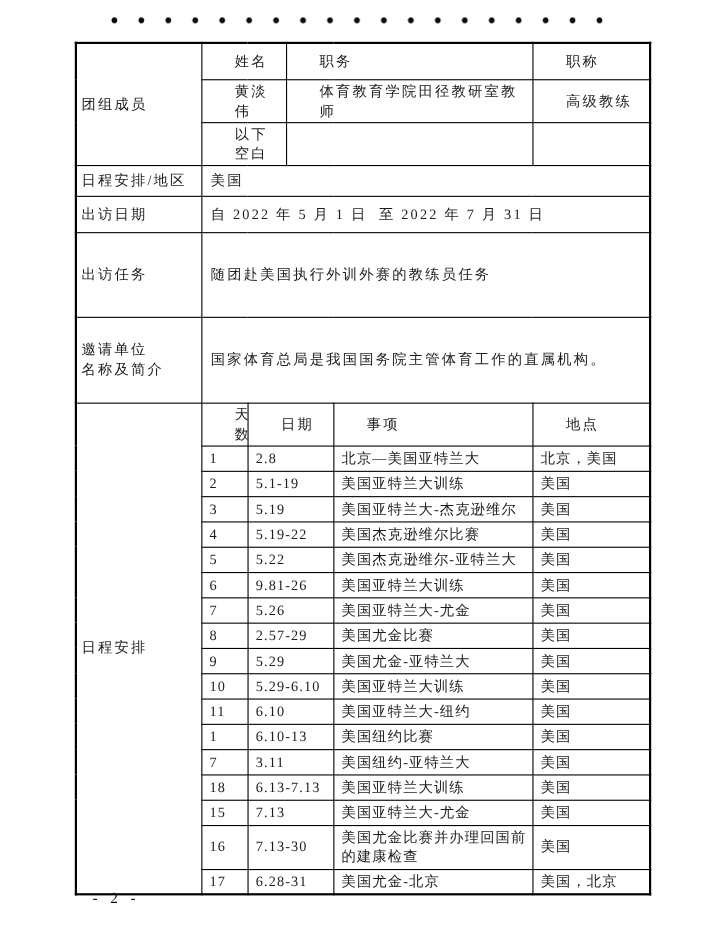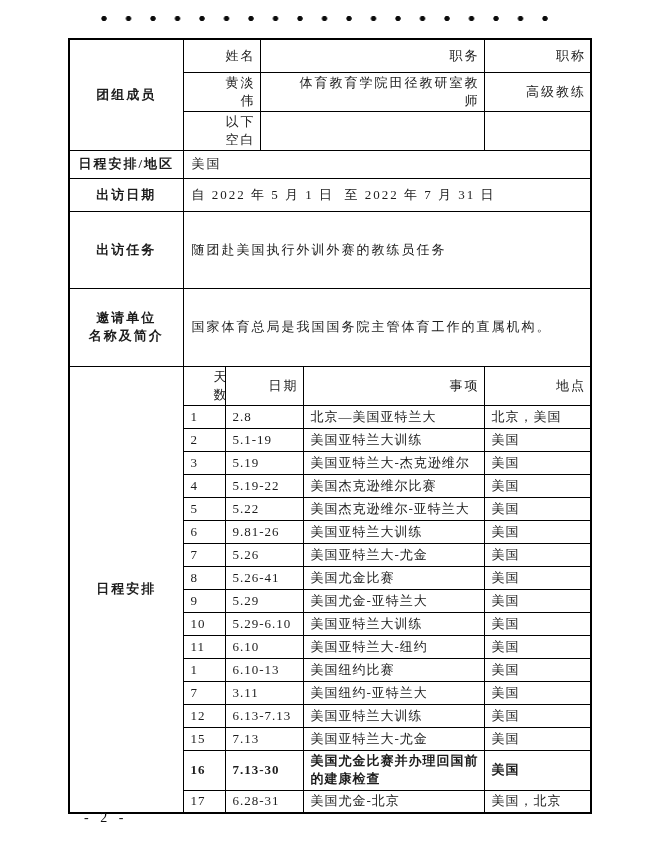--- a/index.html
+++ b/index.html
@@ -19,30 +19,30 @@
   table.form {
     position: absolute; left: 68px; top: 38px; width: 522px;
     border-collapse: collapse; table-layout: fixed;
     border: 2px solid #000;
   }
   td {
     border: 1px solid #000;
     font-size: 13px; letter-spacing: 2px;
     vertical-align: middle; padding: 1px 4px; overflow: hidden;
   }
-  .lbl { text-align: center; white-space: pre-line; letter-spacing: 2px; font-weight: bold; }
-  .ctr { text-align: right; padding-left: 30px; }
+  .lbl { text-align: left; white-space: pre-line; letter-spacing: 2px; }
+  .ctr { text-align: left; padding-left: 30px; }
   .val { text-align: left; padding-left: 8px; white-space: pre-wrap; }
   tr.h33 { height: 33px; }
   tr.h28 { height: 28px; }
   tr.h77 { height: 77px; }
   tr.h78 { height: 78px; }
   tr.h29 { height: 29px; }
   tr.h23 { height: 23px; }
-  tr.h40 { height: 40px; font-weight: bold; }
+  tr.h40 { height: 40px; }
   tr.srow td { letter-spacing: 1px; padding-left: 7px; padding-right: 3px; line-height: 1.35; }
 
   .pageno {
     position: absolute; left: 84px; top: 810px;
     font-size: 14px; letter-spacing: 4px; color: #111;
   }
 </style>
 </head>
 <body>
 
@@ -143,21 +143,21 @@
         <td>美国</td>
       </tr>
       <tr class="h23 srow">
         <td>7</td>
         <td colspan="2">5.26</td>
         <td>美国亚特兰大-尤金</td>
         <td>美国</td>
       </tr>
       <tr class="h23 srow">
         <td>8</td>
-        <td colspan="2">5.26-41</td>
+        <td colspan="2">2.57-29</td>
         <td>美国尤金比赛</td>
         <td>美国</td>
       </tr>
       <tr class="h23 srow">
         <td>9</td>
         <td colspan="2">5.29</td>
         <td>美国尤金-亚特兰大</td>
         <td>美国</td>
       </tr>
       <tr class="h23 srow">
@@ -178,21 +178,21 @@
         <td>美国纽约比赛</td>
         <td>美国</td>
       </tr>
       <tr class="h23 srow">
         <td>7</td>
         <td colspan="2">3.11</td>
         <td>美国纽约-亚特兰大</td>
         <td>美国</td>
       </tr>
       <tr class="h23 srow">
-        <td>12</td>
+        <td>18</td>
         <td colspan="2">6.13-7.13</td>
         <td>美国亚特兰大训练</td>
         <td>美国</td>
       </tr>
       <tr class="h23 srow">
         <td>15</td>
         <td colspan="2">7.13</td>
         <td>美国亚特兰大-尤金</td>
         <td>美国</td>
       </tr>

